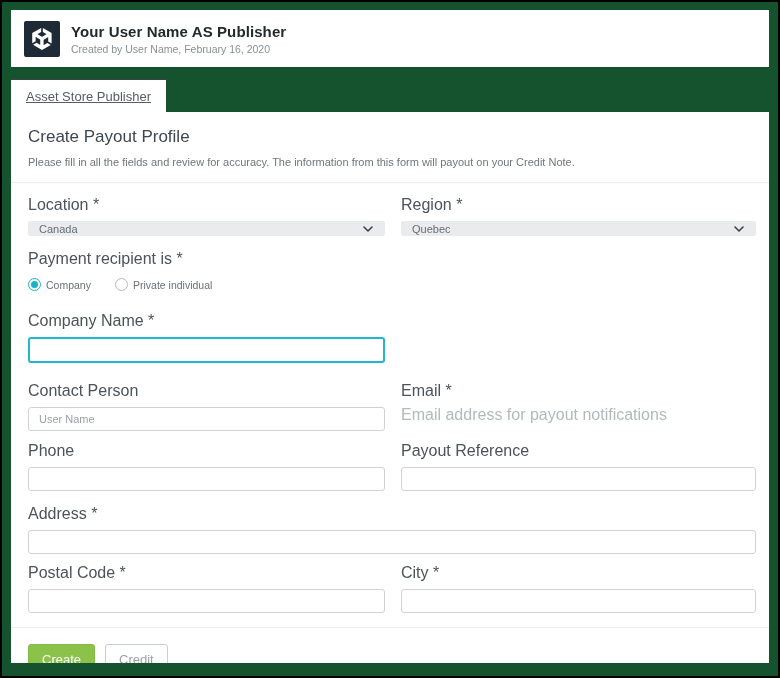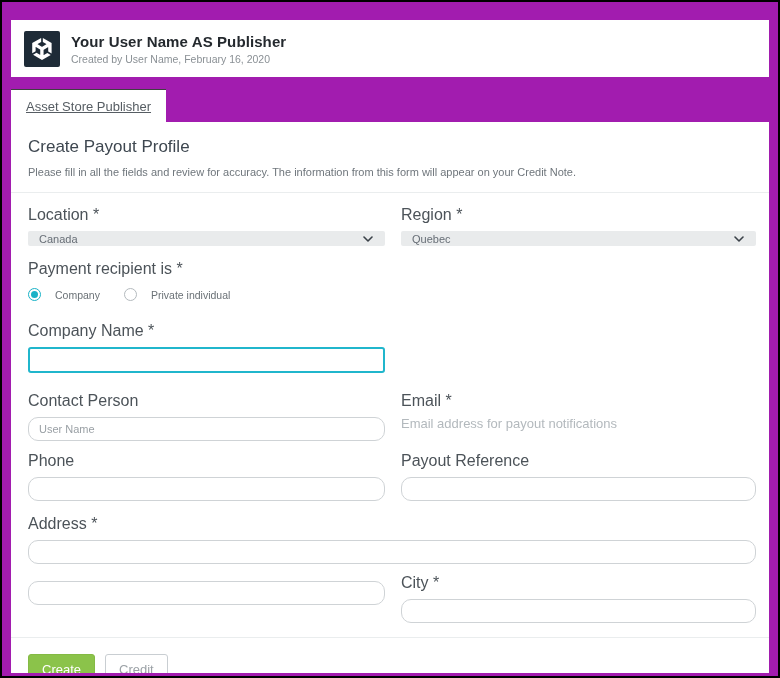--- a/index.html
+++ b/index.html
@@ -2,22 +2,22 @@
 <html><head>
 <meta charset="utf-8">
 <style>
   * { margin: 0; padding: 0; box-sizing: border-box; }
   html, body { background: #ffffff; }
   body { font-family: "Liberation Sans", "DejaVu Sans", sans-serif; }
 
   .frame {
     width: 780px; height: 678px;
     border: 2px solid #000;
-    background: #a21caf;
-    padding: 18px 9px 15px 9px;
+    background: #14532d;
+    padding: 8px 9px 15px 9px;
     position: relative;
   }
 
   
   .header-card {
     background: #fff;
     height: 57px;
     display: flex; align-items: center;
     padding: 0 13px; gap: 11px;
   }
@@ -61,43 +61,43 @@
   .select {
     margin-top: 7px; height: 15px;
     background: #e9ebec; border-radius: 2px;
     display: flex; align-items: center; justify-content: space-between;
     padding: 0 12px 0 11px;
     font-size: 11px; color: #676e76;
     cursor: pointer;
   }
 
   .radio-group { display: flex; align-items: center; gap: 24px; margin-top: 10px; }
-  .radio-opt { display: flex; align-items: center; gap: 14px; cursor: pointer; }
+  .radio-opt { display: flex; align-items: center; gap: 5px; cursor: pointer; }
   .radio-circle {
     width: 13px; height: 13px; border-radius: 50%;
     border: 1.5px solid #b4babe; background: #fff;
     display: inline-flex; align-items: center; justify-content: center;
   }
   .radio-opt.selected .radio-circle { border-color: #19b2c7; }
   .radio-opt.selected .radio-circle::after {
     content: ""; width: 7px; height: 7px; border-radius: 50%; background: #19b2c7;
   }
   .radio-label { font-size: 10.5px; color: #6a7176; }
 
   .text-input {
     margin-top: 7px; width: 100%; height: 24px;
-    border: 1px solid #cfd3d6; border-radius: 10px;
+    border: 1px solid #cfd3d6; border-radius: 3px;
     padding: 0 10px; font-size: 11px; color: #9aa0a5;
     font-family: "Liberation Sans", "DejaVu Sans", sans-serif;
     background: #fff; outline: none; display: block;
   }
   .text-input.focused {
     border: 2px solid #20b6cc; height: 26px; border-radius: 3px;
   }
-  .helper-text { font-size: 13px; color: #b3b9bd; margin-top: 6px; }
+  .helper-text { font-size: 16px; color: #b3b9bd; margin-top: 6px; }
 
   .mt-loc  { margin-top: 13px; }
   .mt-rec  { margin-top: 14px; }
   .mt-comp { margin-top: 21px; }
   .mt-row4 { margin-top: 19px; }
   .mt-row5 { margin-top: 11px; }
   .mt-addr { margin-top: 14px; }
   .mt-row7 { margin-top: 10px; }
 
   
@@ -124,21 +124,21 @@
     </div>
   </div>
 
   <div class="tab-row">
     <div class="tab">Asset Store Publisher</div>
   </div>
 
   <div class="panel">
 
     <div class="page-title">Create Payout Profile</div>
-    <div class="page-desc">Please fill in all the fields and review for accuracy. The information from this form will appear on your Credit Note.</div>
+    <div class="page-desc">Please fill in all the fields and review for accuracy. The information from this form will payout on your Credit Note.</div>
     <div class="divider"></div>
 
     <div class="row mt-loc">
       <div class="col-l">
         <label class="field-label">Location *</label>
         <div class="select">
           <span>Canada</span>
           <svg width="10" height="6" viewBox="0 0 10 6">
               <path d="M1 1l4 4 4-4" stroke="#3a4148" stroke-width="1.6" fill="none" stroke-linecap="round" stroke-linejoin="round"></path>
             </svg>
@@ -198,20 +198,21 @@
       </div>
     </div>
 
     <div class="mt-addr" style="margin-right:1px;">
       <label class="field-label">Address *</label>
       <input class="text-input" type="text" value="" style="">
     </div>
 
     <div class="row mt-row7">
       <div class="col-l">
+        <label class="field-label">Postal Code *</label>
         <input class="text-input" type="text" value="" style="">
       </div>
       <div class="col-r">
         <label class="field-label">City *</label>
         <input class="text-input" type="text" value="" style="">
       </div>
     </div>
 
     <div class="divider" style="margin-top:14px;"></div>
 

